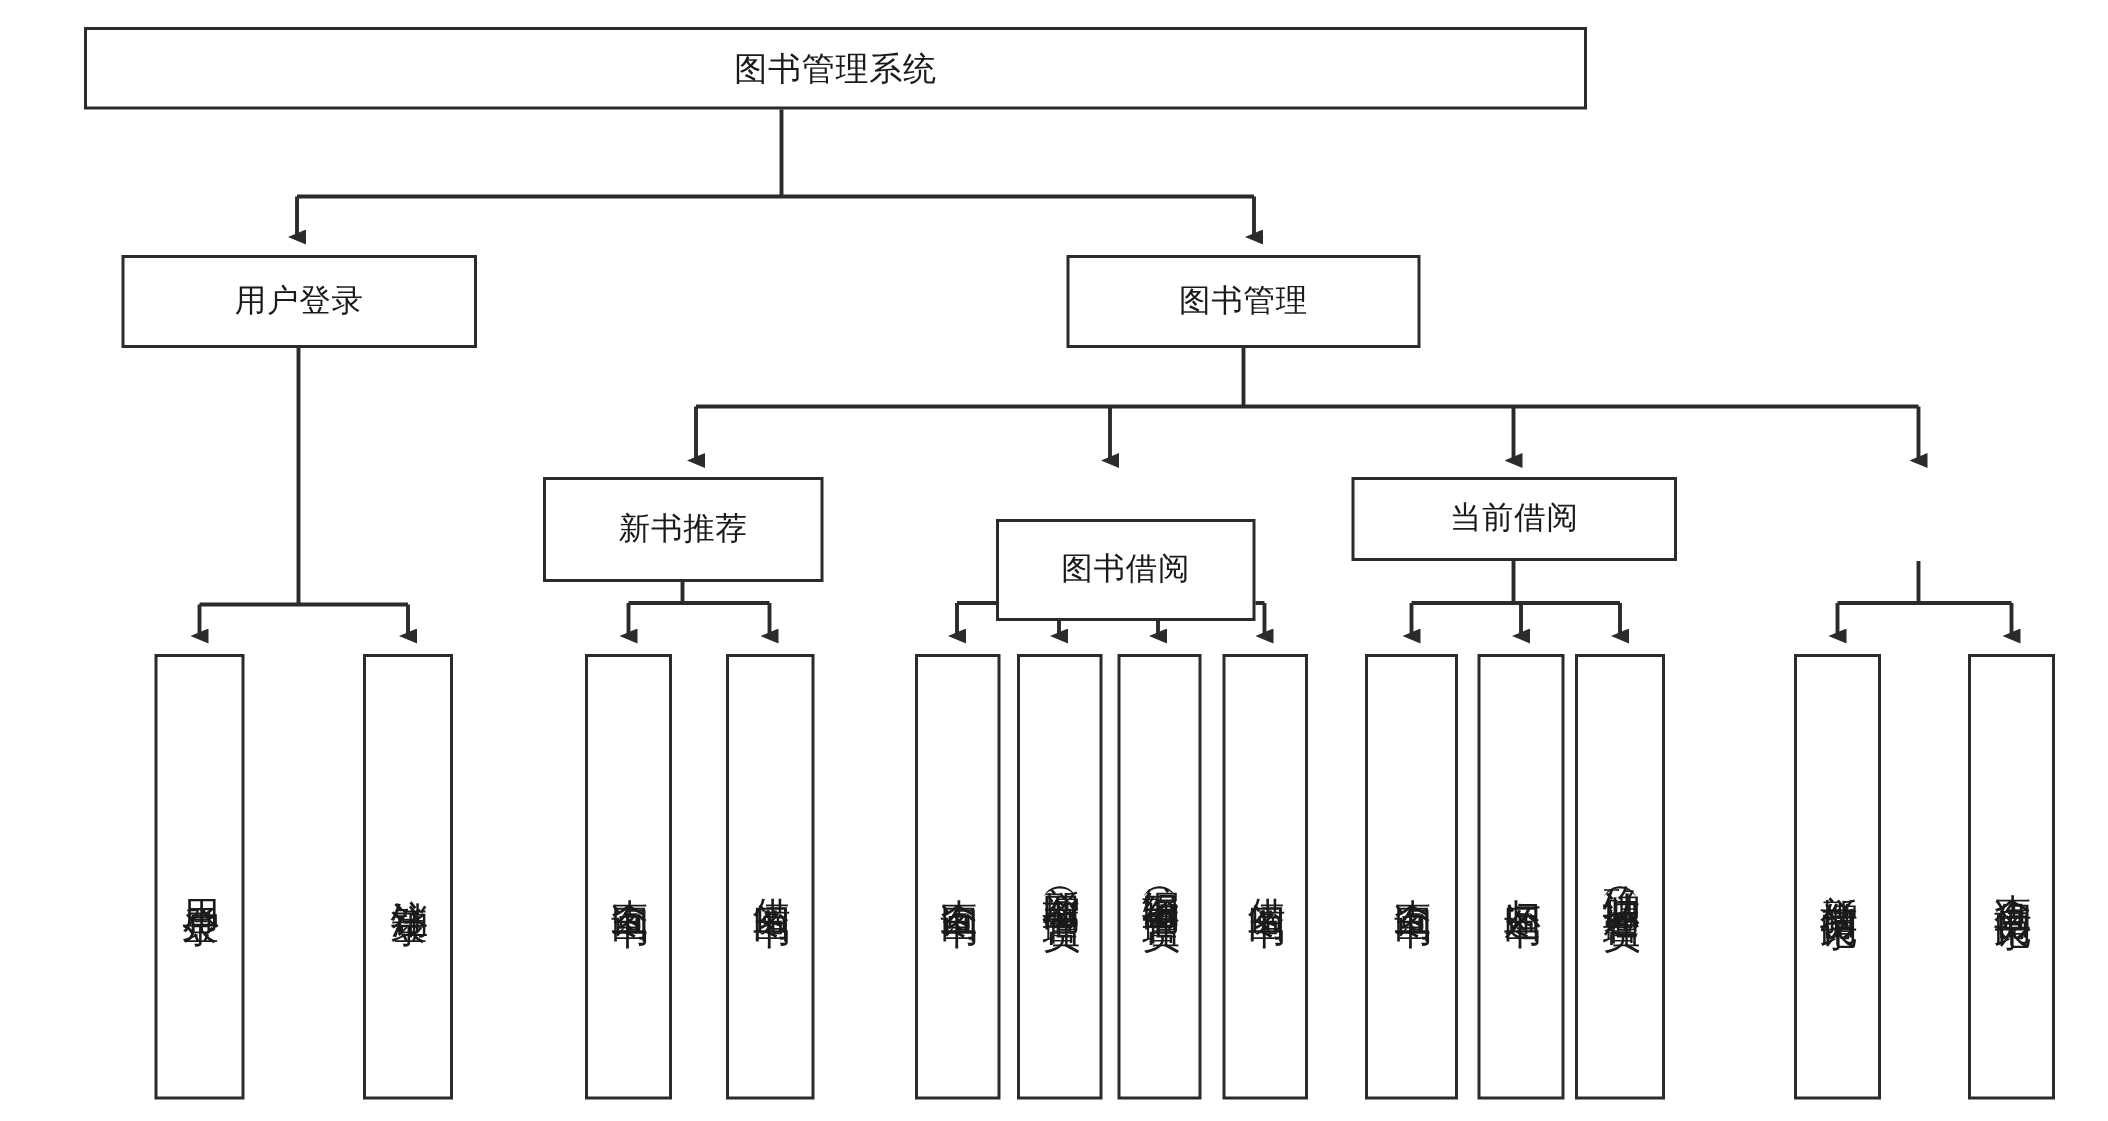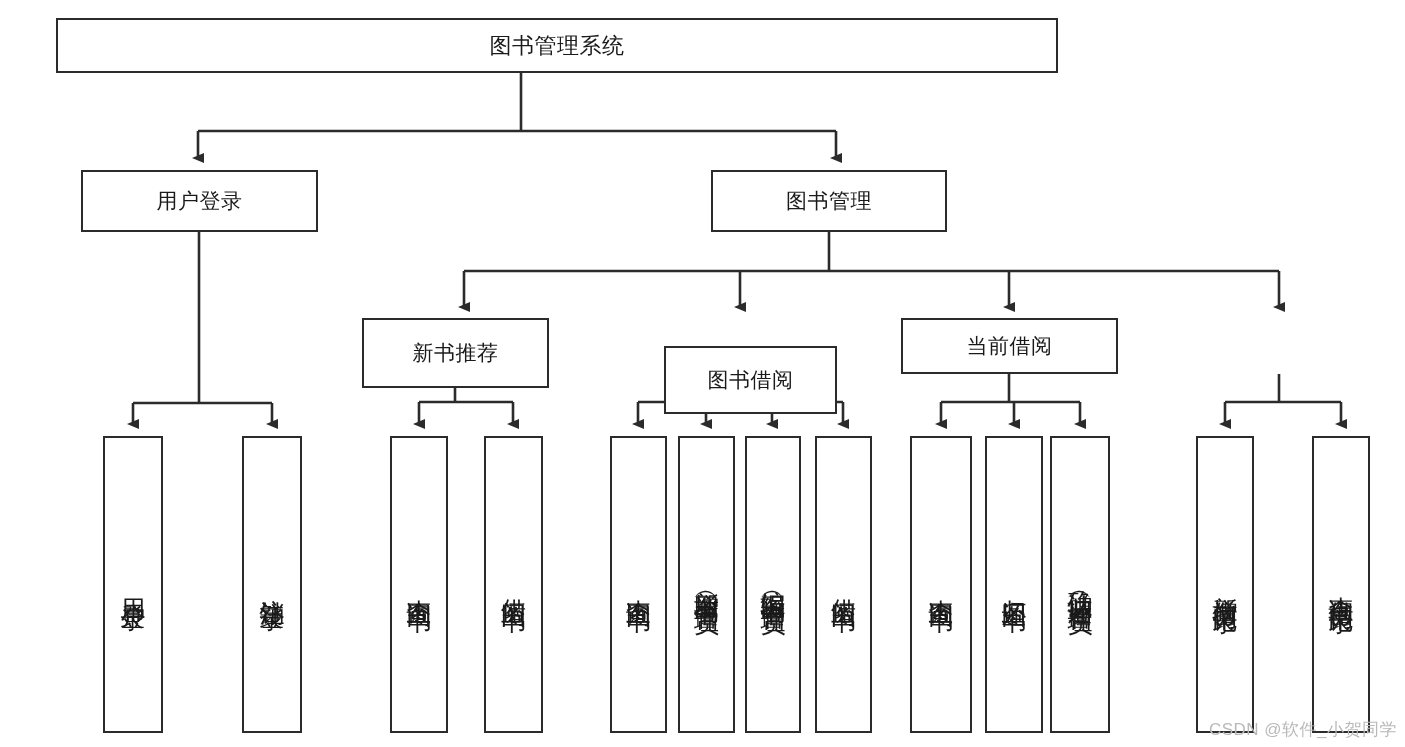--- a/index.html
+++ b/index.html
@@ -187,15 +187,14 @@
     <span class="lbl">确认归还（管理员）</span>
   </div>
 
   <div class="node vert" style="left:1196px; top:436px; width:58px; height:297px;">
     <span class="lbl">新增借阅记录</span>
   </div>
   <div class="node vert" style="left:1312px; top:436px; width:58px; height:297px;">
     <span class="lbl">查询借阅记录</span>
   </div>
 
-  <div id="watermark">CSDN @软件_小贺同学</div>
 
 </div>
 
 </body></html>

